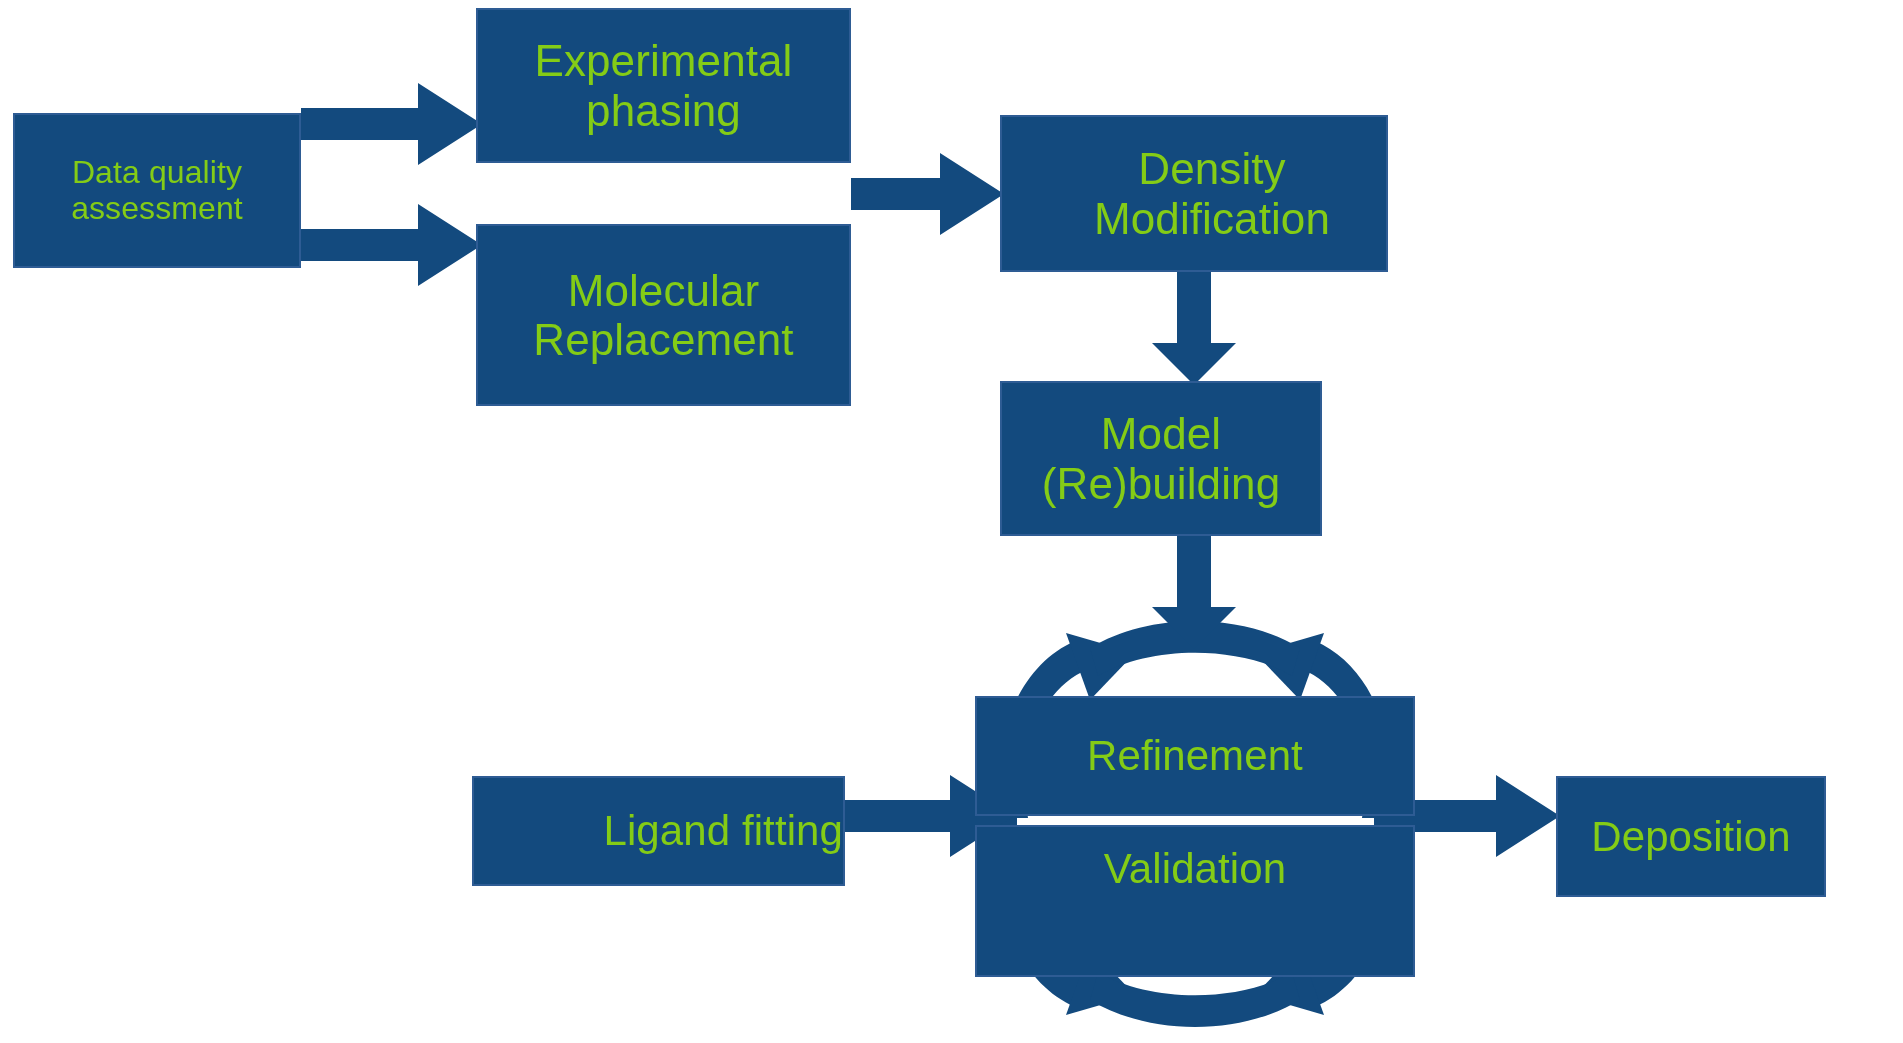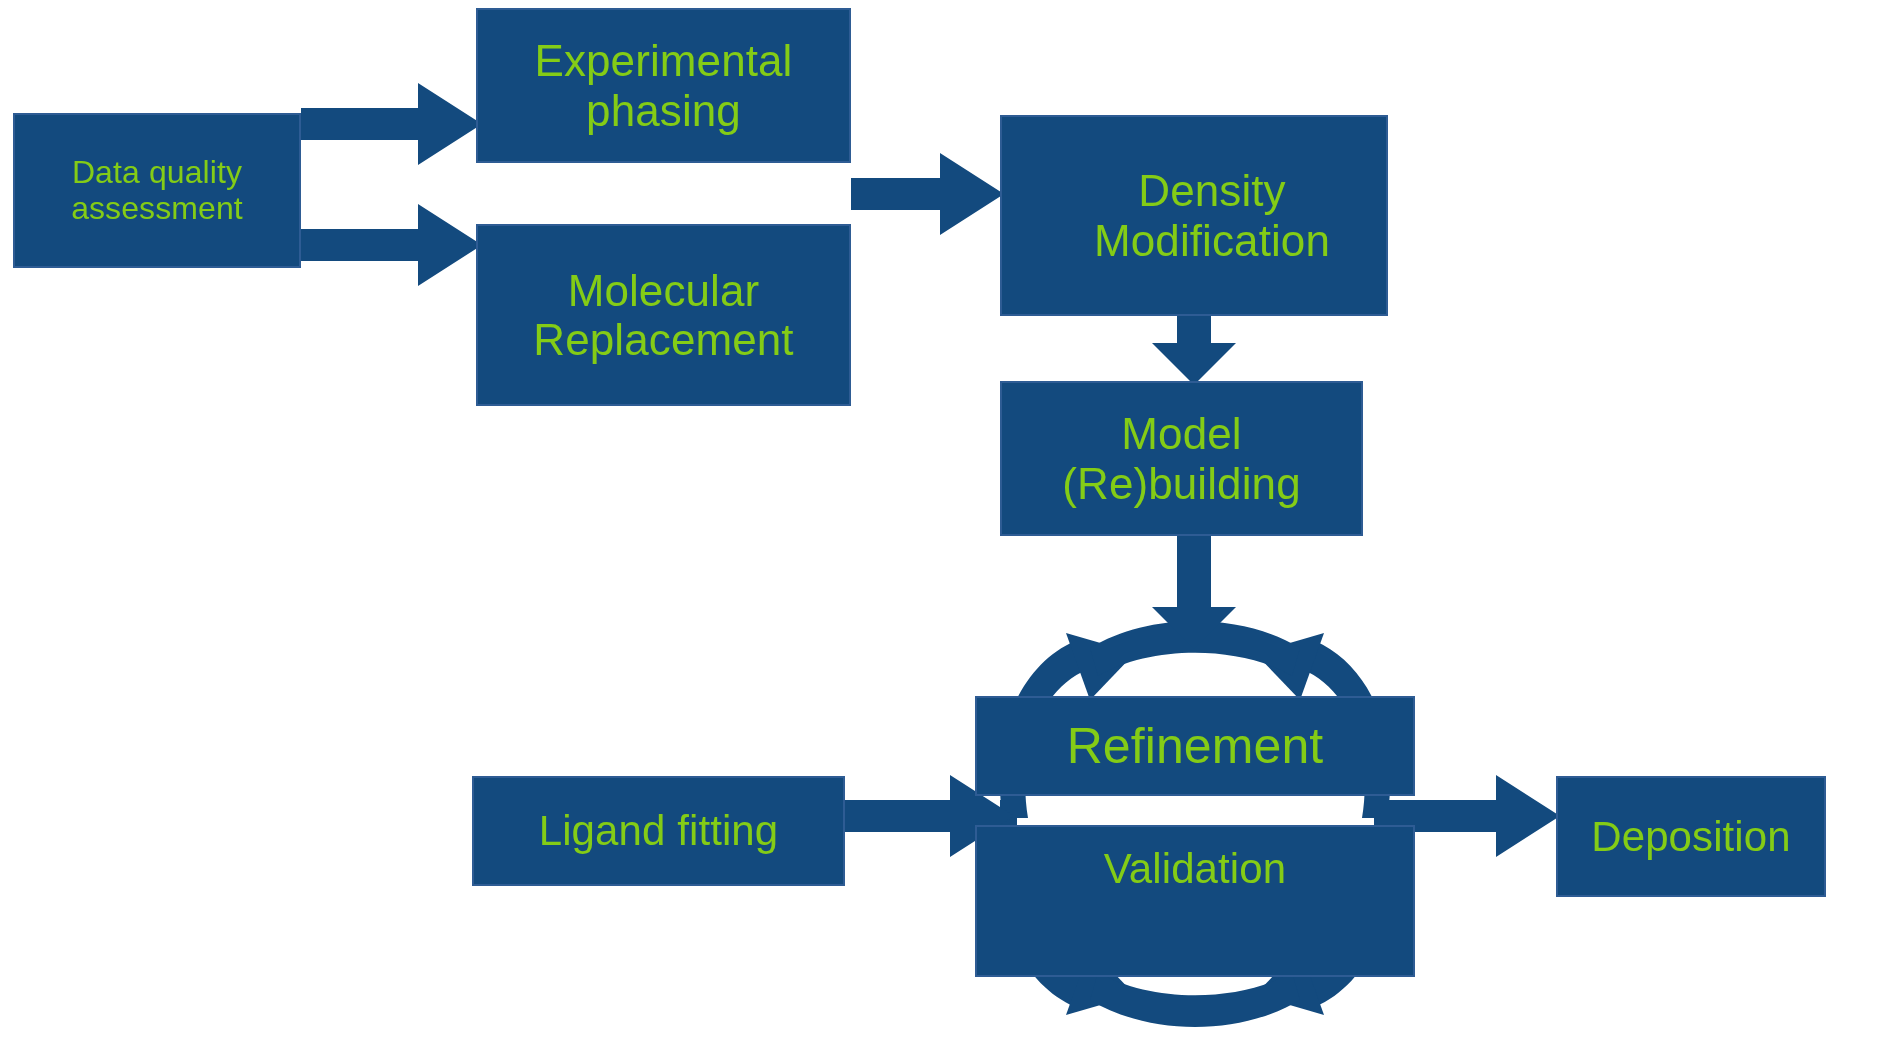--- a/index.html
+++ b/index.html
@@ -133,39 +133,39 @@
   <div class="node" style="left:476px; top:8px; width:375px; height:155px; font-size:44px;">
     <span>Experimental
 phasing</span>
   </div>
 
   <div class="node" style="left:476px; top:224px; width:375px; height:182px; font-size:44px;">
     <span>Molecular
 Replacement</span>
   </div>
 
-  <div class="node" style="left:1000px; top:115px; width:388px; height:201px; font-size:44px;padding-left:36px;">
+  <div class="node" style="left:1000px; top:115px; width:388px; height:157px; font-size:44px;padding-left:36px;">
     <span>Density
 Modification</span>
   </div>
 
-  <div class="node" style="left:1000px; top:381px; width:363px; height:155px; font-size:44px;">
+  <div class="node" style="left:1000px; top:381px; width:322px; height:155px; font-size:44px;">
     <span>Model
 (Re)building</span>
   </div>
 
-  <div class="node" style="left:975px; top:696px; width:440px; height:100px; font-size:50px;">
+  <div class="node" style="left:975px; top:696px; width:440px; height:120px; font-size:42px;">
     <span>Refinement</span>
   </div>
 
   <div class="node" style="left:975px; top:825px; width:440px; height:152px; font-size:42px; align-items:flex-start; padding-top:18px;">
     <span>Validation</span>
   </div>
 
-  <div class="node" style="left:472px; top:776px; width:373px; height:110px; font-size:42px;">
+  <div class="node" style="left:472px; top:776px; width:373px; height:110px; font-size:42px;text-align:right;">
     <span>Ligand fitting</span>
   </div>
 
   <div class="node" style="left:1556px; top:776px; width:270px; height:121px; font-size:42px;">
     <span>Deposition</span>
   </div>
 
 </div>
 
 </body></html>

